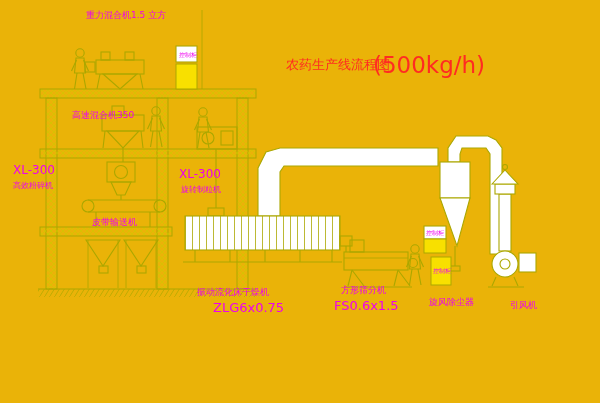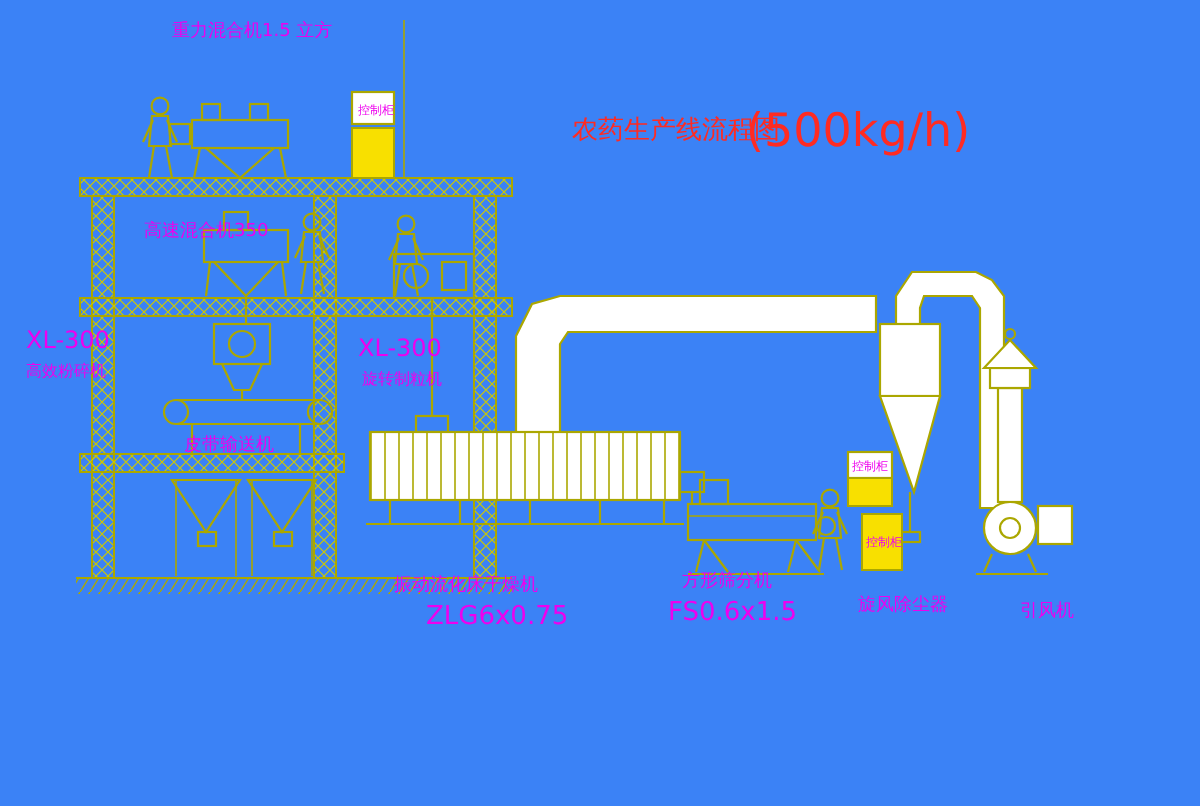--- a/index.html
+++ b/index.html
@@ -1,16 +1,16 @@
 <!DOCTYPE html>
 <html><head>
 <meta charset="utf-8">
 <style>
   html,body{margin:0;padding:0;background:#fff;}
-  #canvas{width:600px;height:403px;position:relative;background:#3b82f6;overflow:hidden;}
+  #canvas{width:600px;height:403px;position:relative;background:#eab308;overflow:hidden;}
   svg{display:block;}
   .ln{fill:none;stroke:#aba700;stroke-width:1.1;}
   .thin{fill:none;stroke:#aba700;stroke-width:0.8;}
   .fw{fill:#ffffff;stroke:#aba700;stroke-width:1.1;}
   .yel{fill:#f8e000;stroke:#aba700;stroke-width:1;}
   .hatch{fill:url(#xhatch);stroke:#aba700;stroke-width:1;}
   text{font-family:"DejaVu Sans",sans-serif;}
   text.m{fill:#ee00ee;}
   text.r{fill:#ff2b22;}
 </style>

